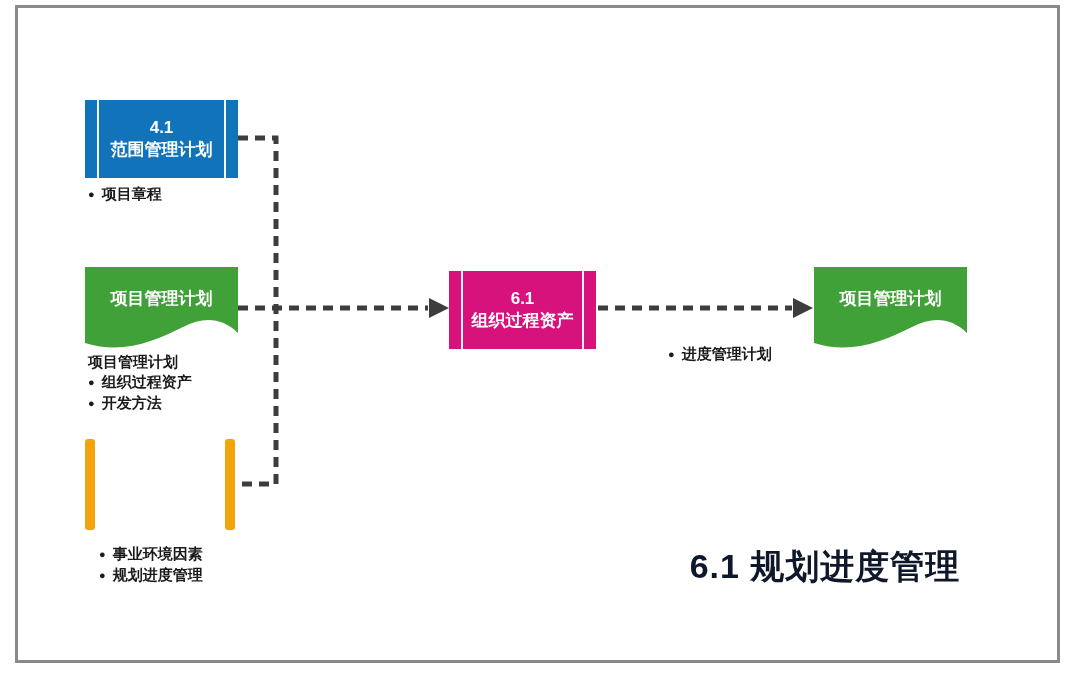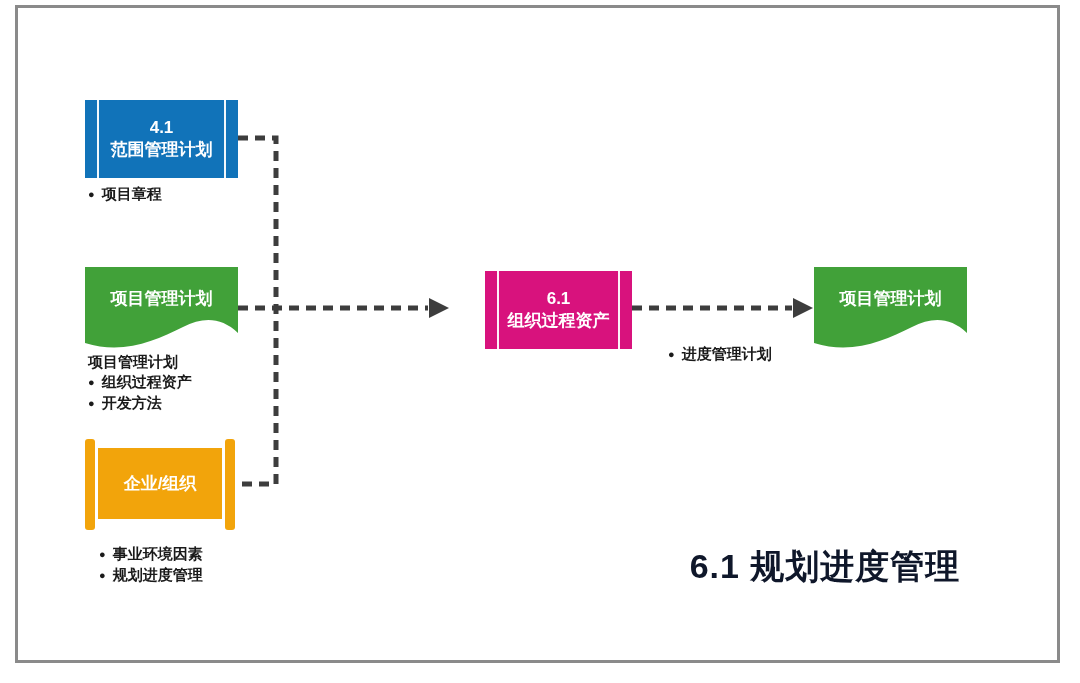--- a/index.html
+++ b/index.html
@@ -21,21 +21,21 @@
 
   
   .process-box{
     position:absolute; display:flex; align-items:center; justify-content:center;
     color:#fff; text-align:center; font-size:17px; font-weight:600; line-height:1.3;
   }
   .process-box .innerline{position:absolute; top:0; bottom:0; width:2px; background:rgba(255,255,255,.95);}
   .process-box .innerline.l{left:12px;}
   .process-box .innerline.r{right:12px;}
   .box-blue{left:85px; top:100px; width:153px; height:78px; background:var(--blue);}
-  .box-magenta{left:449px; top:271px; width:147px; height:78px; background:var(--magenta);margin-left:36px;}
+  .box-magenta{left:449px; top:271px; width:147px; height:78px; background:var(--magenta);}
 
   
   .doc{position:absolute; width:153px; height:85px;}
   .doc svg{position:absolute; left:0; top:0; display:block;}
   .doc .doc-label{
     position:absolute; left:0; right:0; top:20px; text-align:center;
     color:#fff; font-size:17px; font-weight:600;
   }
   .doc-left{left:85px; top:267px;}
   .doc-right{left:814px; top:267px;}
@@ -99,21 +99,20 @@
   </div>
   <div class="notes notes-pmplan">
     <div class="line">项目管理计划</div>
     <div class="line bullet">组织过程资产</div>
     <div class="line bullet">开发方法</div>
   </div>
 
   <div class="enterprise">
     <div class="bar l"></div>
     <div class="bar r"></div>
-    <div class="body">企业/组织</div>
   </div>
   <div class="notes notes-enterprise">
     <div class="line bullet">事业环境因素</div>
     <div class="line bullet">规划进度管理</div>
   </div>
 
   <div class="process-box box-magenta">
     <span class="innerline l"></span>
     <span class="innerline r"></span>
     <div>

